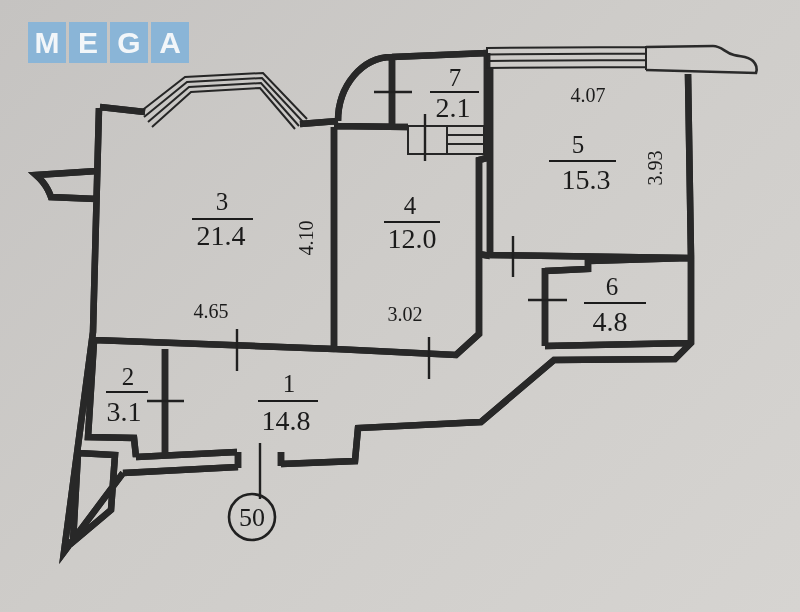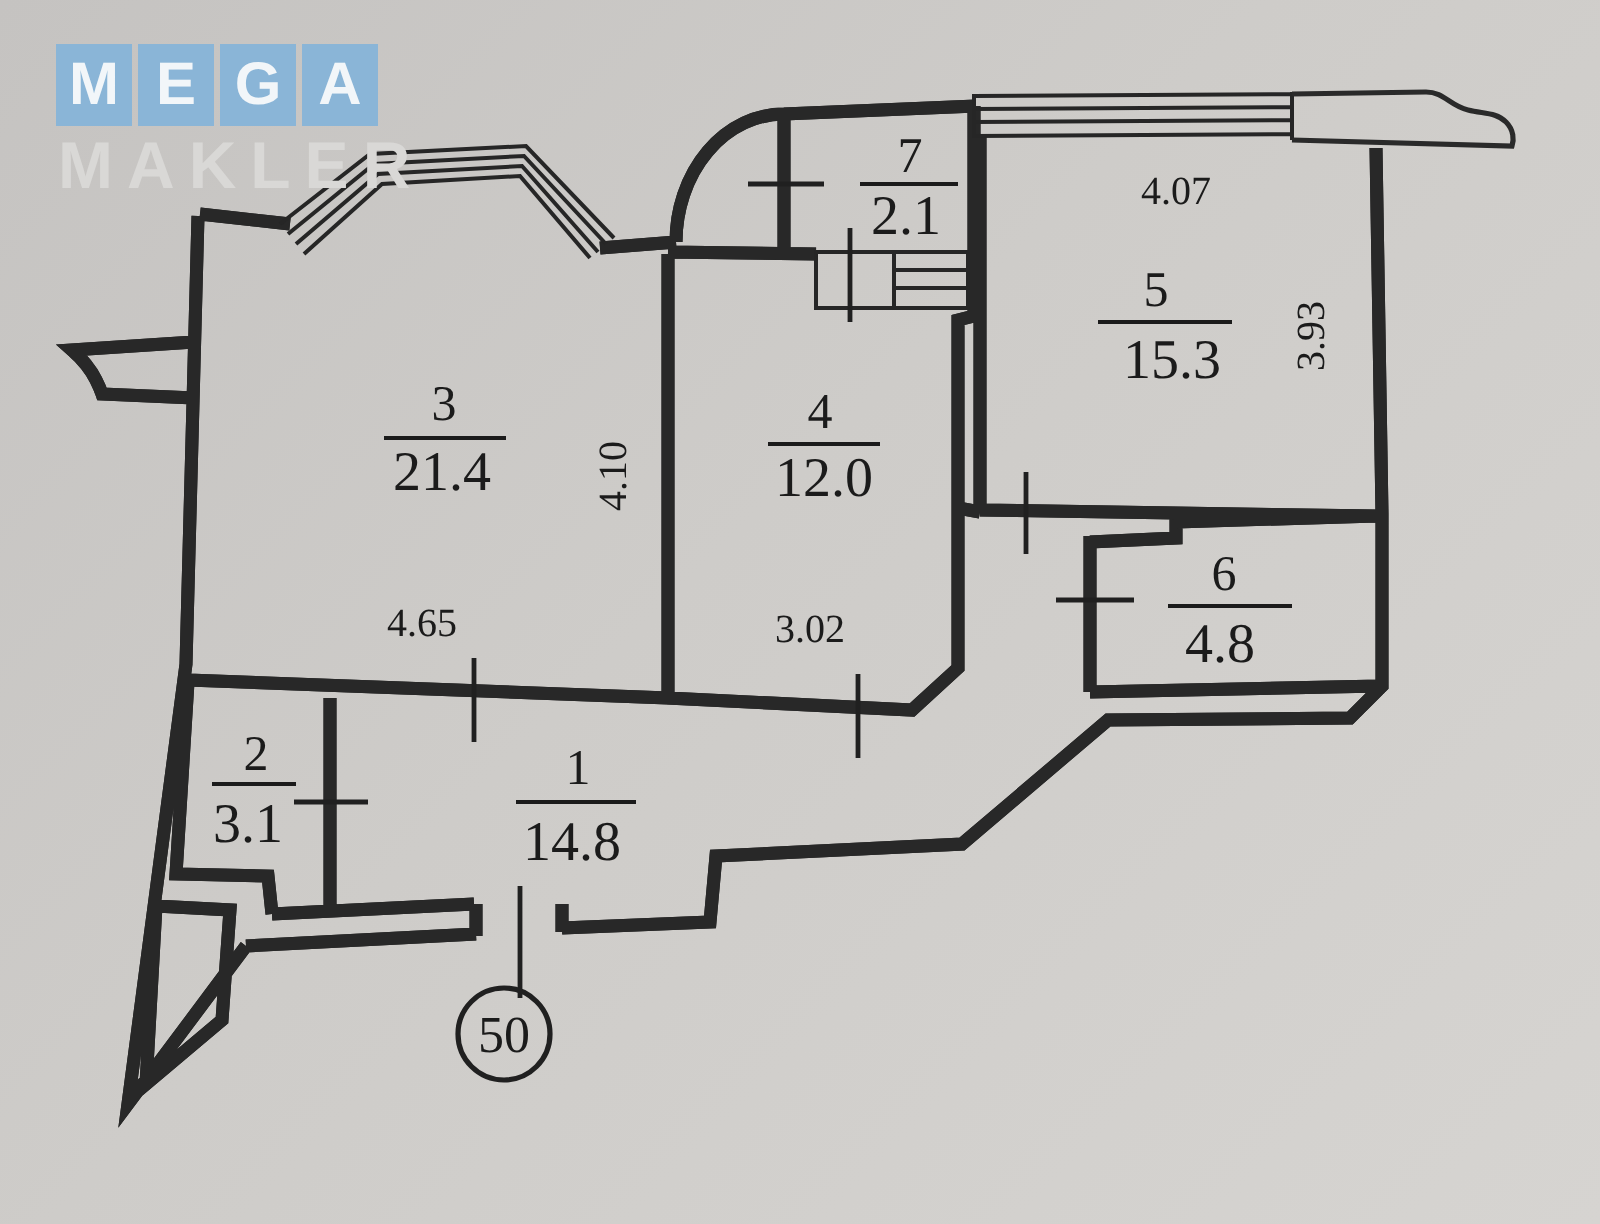--- a/index.html
+++ b/index.html
@@ -37,21 +37,20 @@
 </head>
 <body>
 
 <div class="logo">
   <div class="logo-tiles">
     <span class="tile">M</span>
     <span class="tile">E</span>
     <span class="tile">G</span>
     <span class="tile">A</span>
   </div>
-  <div class="logo-sub">MAKLER</div>
 </div>
 
 <svg width="800" height="612" viewBox="0 0 800 612">
 
   <path id="walls" class="wall-dark" d="
     M 100,107 L 145,112
     M 300,124 L 338,121
     M 338,121 A 54 64 0 0 1 392,57 L 488,53
     M 487,53 L 487,158 L 479,160 L 479,334 L 456,355 L 334,349 L 334,127
     M 334,126 L 408,127

